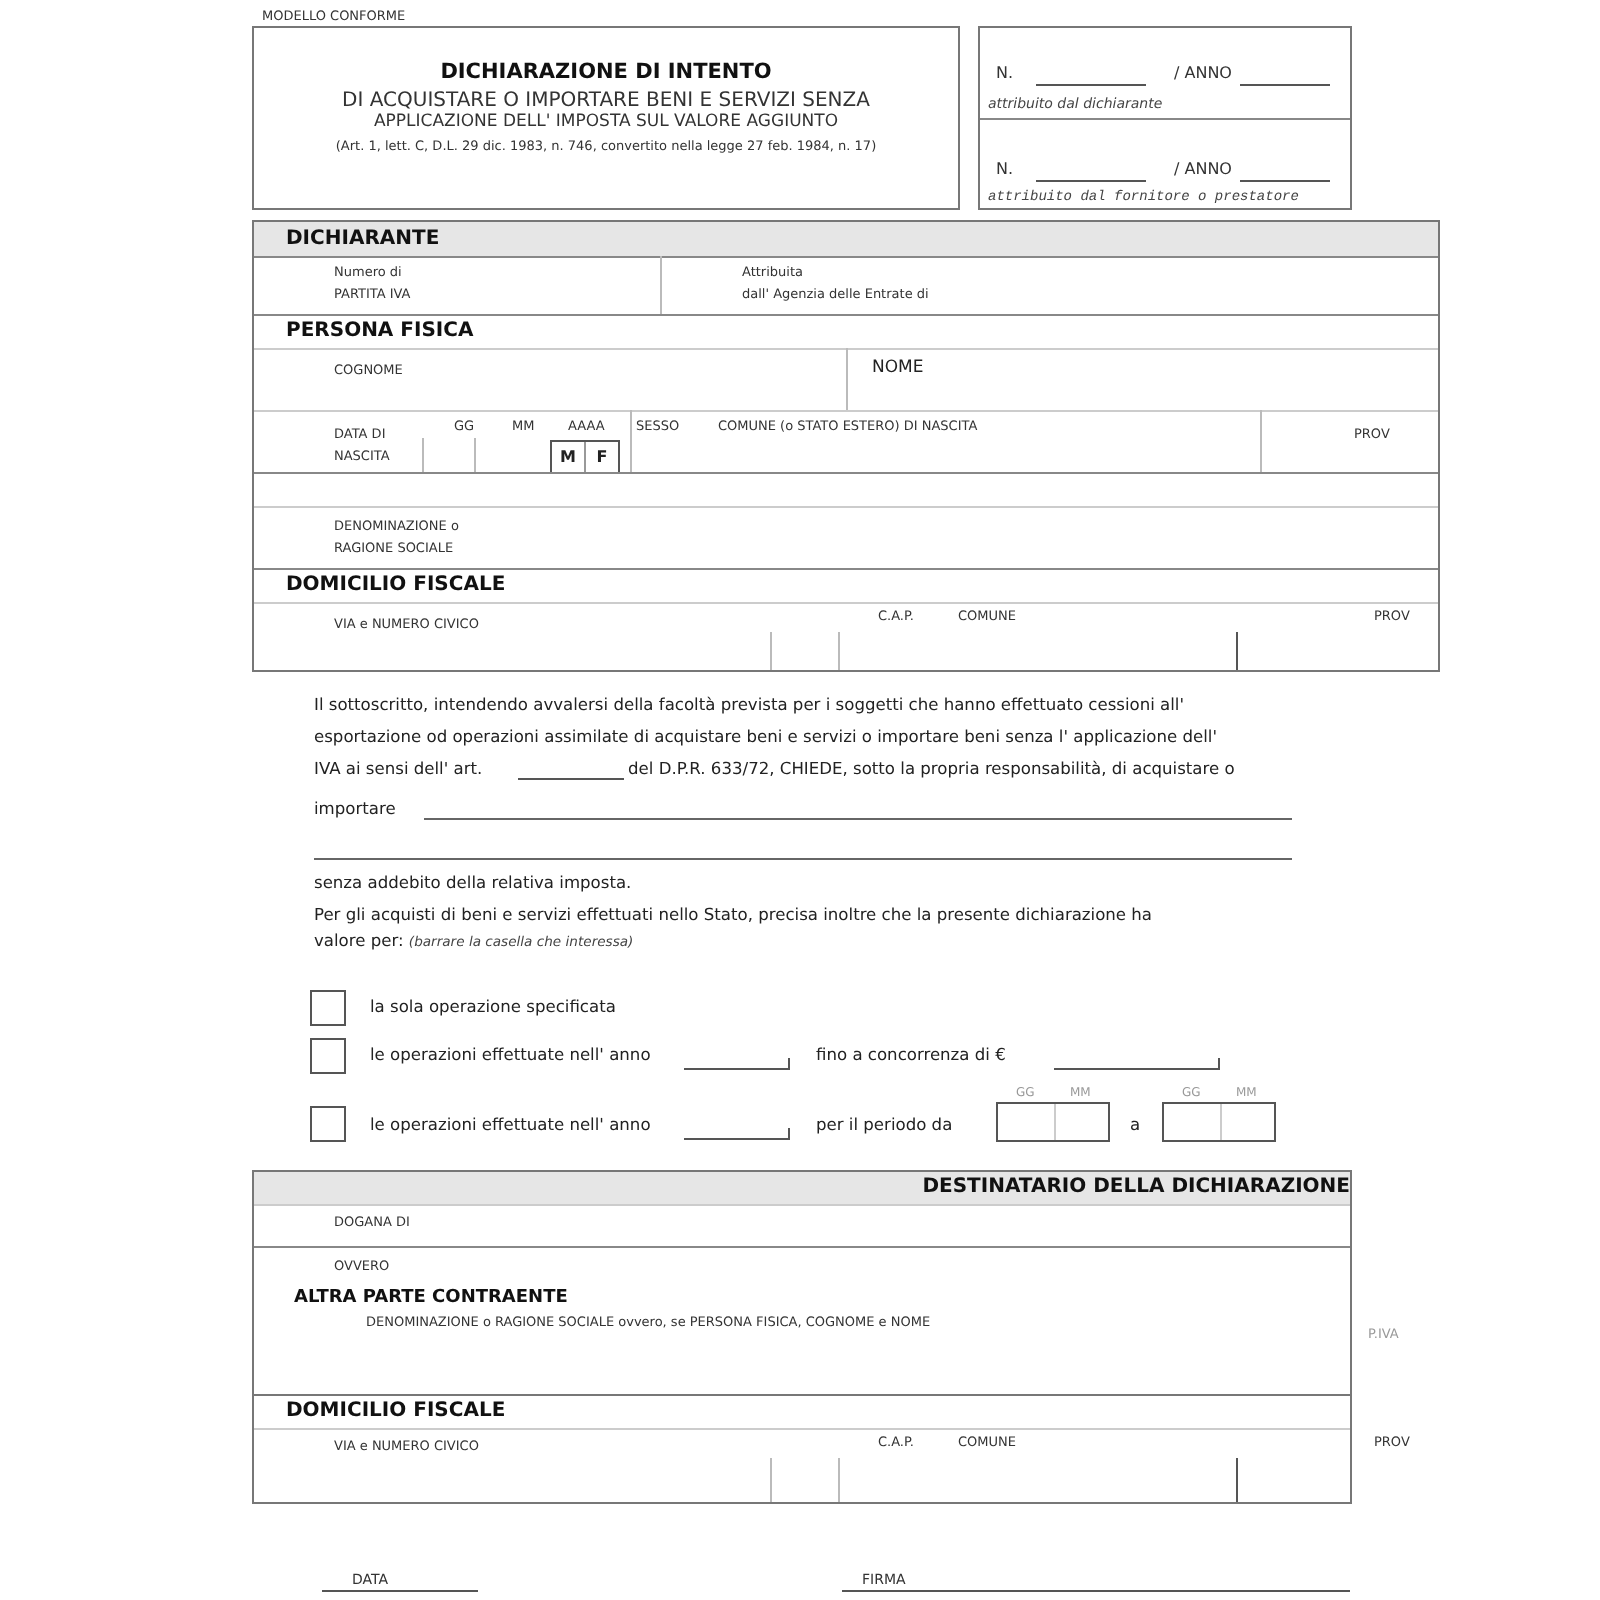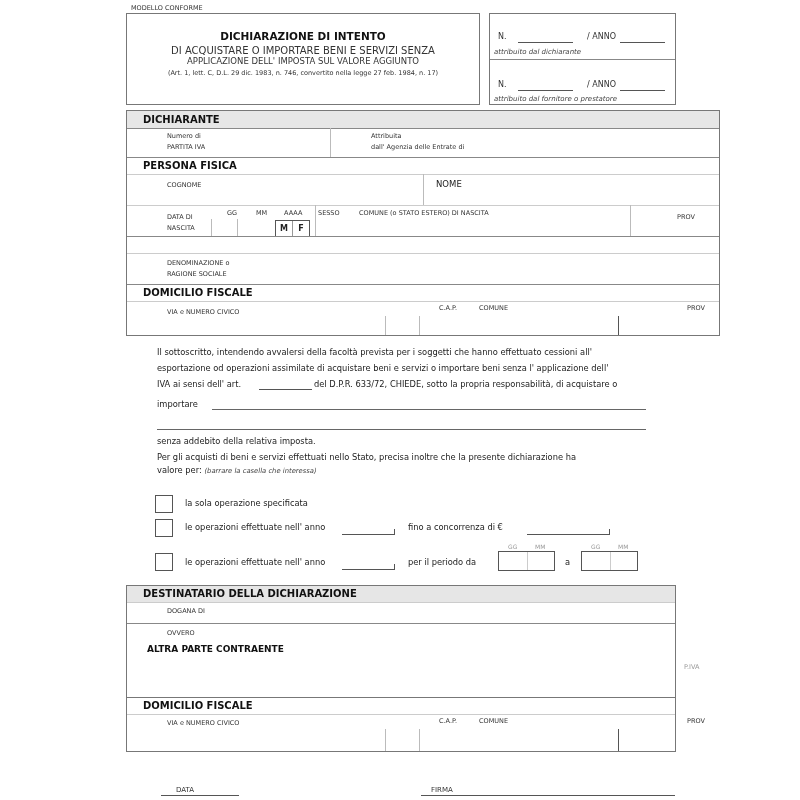--- a/index.html
+++ b/index.html
@@ -39,21 +39,21 @@
   <div class="abs small" style="left:8px; top:18px; font-size:8px;">N.</div>
   <div class="uline" style="left:28px; top:28px; width:55px;"></div>
   <div class="abs small" style="left:97px; top:18px; font-size:8px;">/ ANNO</div>
   <div class="uline" style="left:130px; top:28px; width:45px;"></div>
   <div class="abs" style="left:4px; top:34px; font-size:7px; font-style:italic; color:#444;">attribuito dal dichiarante</div>
 
   <div class="abs small" style="left:8px; top:66px; font-size:8px;">N.</div>
   <div class="uline" style="left:28px; top:76px; width:55px;"></div>
   <div class="abs small" style="left:97px; top:66px; font-size:8px;">/ ANNO</div>
   <div class="uline" style="left:130px; top:76px; width:45px;"></div>
-  <div class="abs" style="left:4px; top:81px; font-size:7px; font-style:italic; color:#444;">attribuito dal fornitore o prestatore</div>
+  <div class="abs" style="left:4px; top:81px; font-size:7px; font-style:italic; color:#444;font-family:Liberation Mono, monospace;">attribuito dal fornitore o prestatore</div>
 </div>
 
 <div class="box" style="left:126px; top:110px; width:594px; height:226px;">
   <div class="hdr grey" style="top:0; height:17px; line-height:17px;">DICHIARANTE</div>
   <div class="hline" style="top:17px;"></div>
 
   <div class="lbl" style="left:4px; top:20px;">Numero di</div>
   <div class="lbl" style="left:4px; top:31px;">PARTITA IVA</div>
   <div class="vline" style="left:203px; top:17px; height:29px;"></div>
   <div class="lbl" style="left:208px; top:20px;">Attribuita</div>
@@ -146,28 +146,29 @@
 <div class="datebox" style="left:498px; top:551px;">
     <div class="mid"></div>
   </div>
 <div class="para" style="left:565px; top:556px;">a</div>
 <div class="ggmm" style="left:591px; top:543px;">GG</div>
 <div class="ggmm" style="left:618px; top:543px;">MM</div>
 <div class="datebox" style="left:581px; top:551px;">
     <div class="mid"></div>
   </div>
 
-<div class="box" style="left:126px; top:585px; width:550px; height:113px;">
+<div class="box" style="left:126px; top:585px; width:550px; height:113px;text-align:right;">
   <div class="hdr grey" style="top:0; height:16px; line-height:16px;">DESTINATARIO DELLA DICHIARAZIONE</div>
   <div class="hline-light" style="top:16px;"></div>
   <div class="lbl" style="left:4px; top:20px;">DOGANA DI</div>
   <div class="abs" style="left:0; top:17px; width:100%; height:20px;"></div>
   <div class="hline" style="top:37px;"></div>
   <div class="lbl" style="left:4px; top:42px;">OVVERO</div>
   <div class="abs" style="left:20px; top:58px; font-size:9px; font-weight:bold; color:#111;">ALTRA PARTE CONTRAENTE</div>
+  <div class="lbl" style="left:20px; top:70px;">DENOMINAZIONE o RAGIONE SOCIALE ovvero, se PERSONA FISICA, COGNOME e NOME</div>
   <div class="abs" style="left:0; top:80px; width:500px; height:30px;"></div>
   <div class="lbl" style="left:521px; top:76px; color:#999;">P.IVA</div>
 </div>
 
 <div class="box" style="left:126px; top:697px; width:550px; height:55px;">
   <div class="hdr" style="top:0; height:16px; line-height:16px;">DOMICILIO FISCALE</div>
   <div class="hline-light" style="top:16px;"></div>
   <div class="lbl" style="left:4px; top:20px;">VIA e NUMERO CIVICO</div>
   <div class="abs" style="left:0; top:17px; width:258px; height:36px;"></div>
   <div class="vline" style="left:258px; top:31px; height:22px;"></div>

